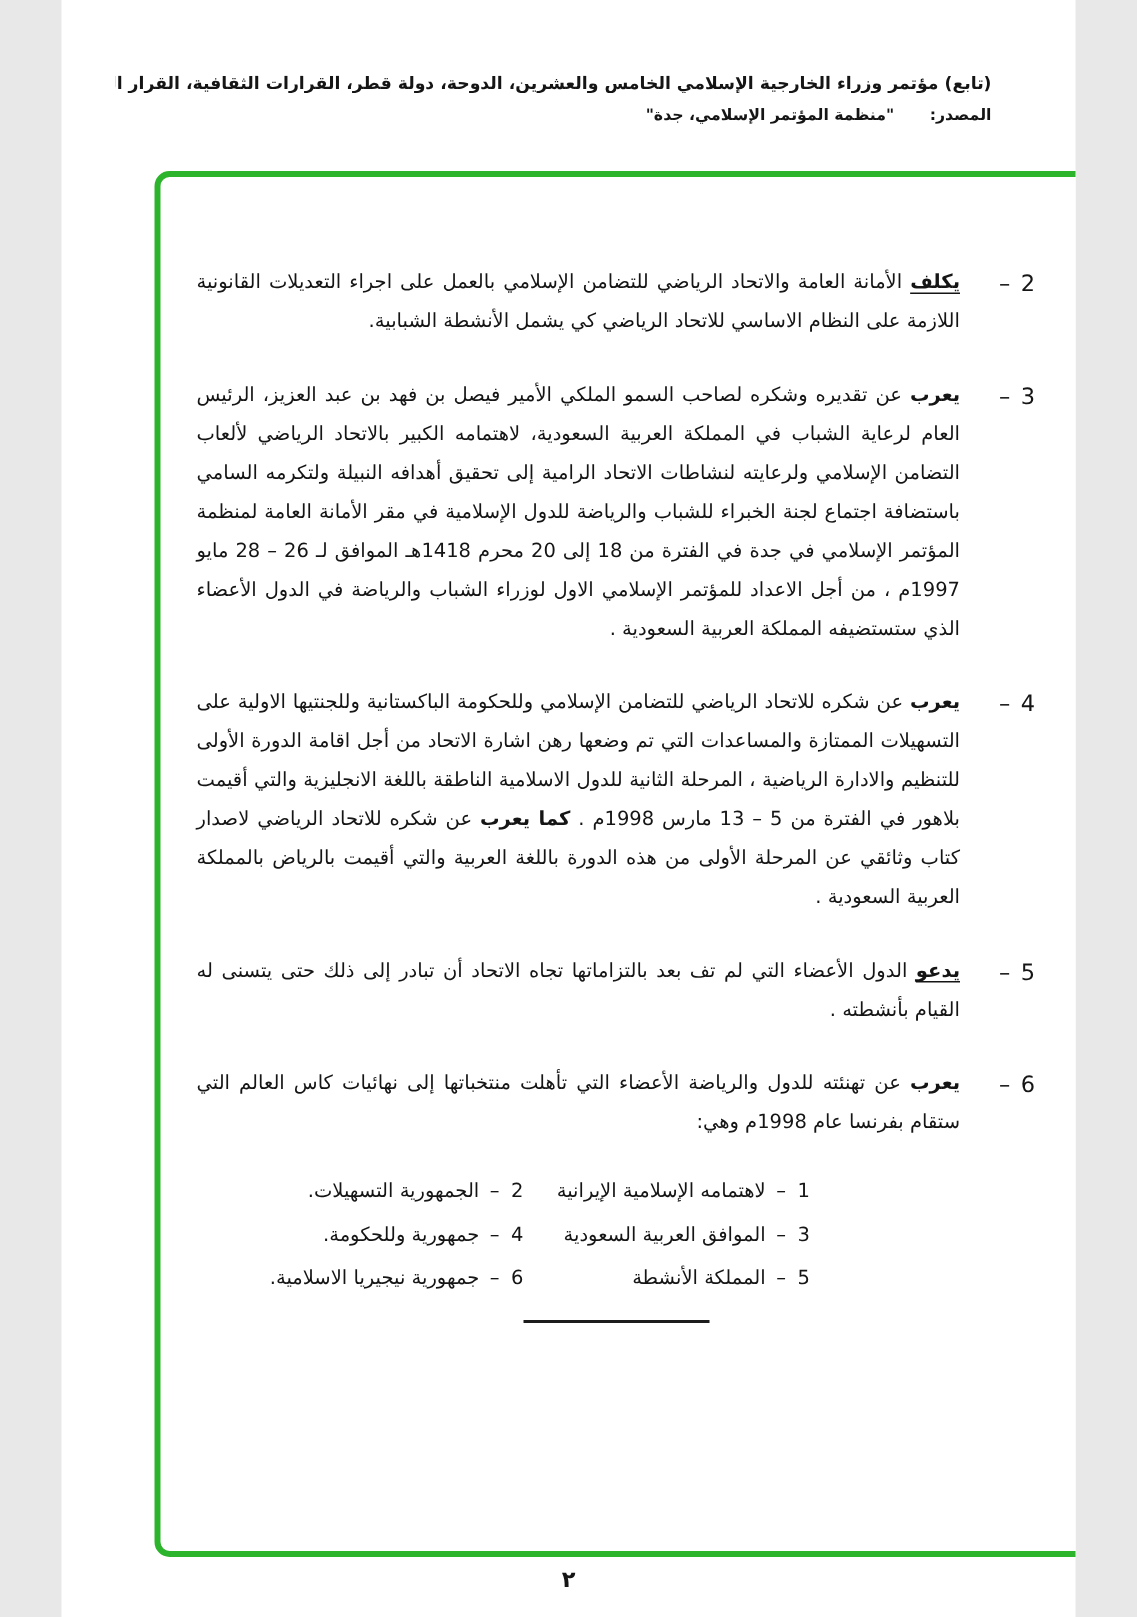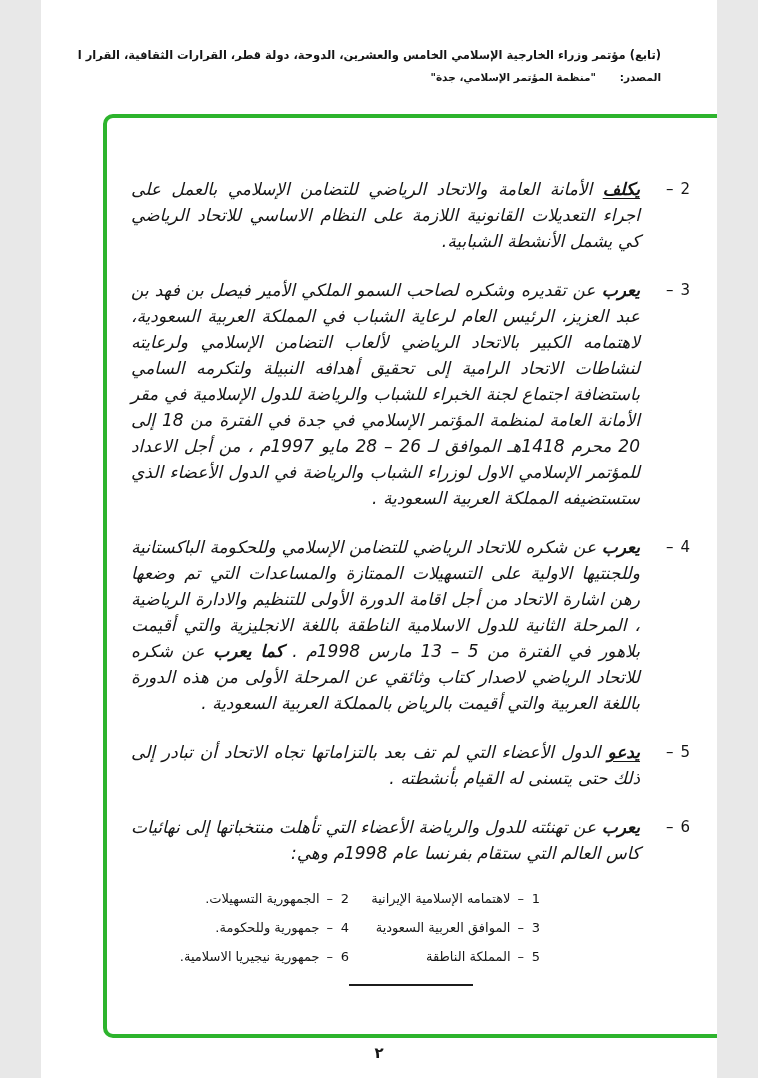--- a/index.html
+++ b/index.html
@@ -38,22 +38,22 @@
     overflow:hidden;
   }
 
   
   .item { display:flex; direction:rtl; gap:14px; margin-bottom:23px; }
   .item-num {
     flex:0 0 36px; display:flex; direction:rtl; gap:7px;
     font-size:15px; line-height:26px;
   }
   .item-text {
-    flex:1; font-size:17px; line-height:26px;
-    text-align:justify; text-align-last:right;font-style:italic;
+    flex:1; font-size:13px; line-height:26px;
+    text-align:justify; text-align-last:right;
   }
   .lead { font-weight:bold; }
   .u { text-decoration:underline; text-underline-offset:3px; }
 
   
   .countries {
     direction:rtl;
     width:382px;
     margin:2px 150px 0 0;
     font-size:13px; line-height:20px;
@@ -171,21 +171,21 @@
             <span class="c-num">4</span>
             <span class="dash">–</span>
             <span class="c-name">جمهورية وللحكومة.</span>
           </div>
         </div>
 
         <div class="c-row">
           <div class="c-entry">
             <span class="c-num">5</span>
             <span class="dash">–</span>
-            <span class="c-name">المملكة الناطقة</span>
+            <span class="c-name">المملكة الأنشطة</span>
           </div>
           <div class="c-entry">
             <span class="c-num">6</span>
             <span class="dash">–</span>
             <span class="c-name">جمهورية نيجيريا الاسلامية.</span>
           </div>
         </div>
 
       </div>
 

